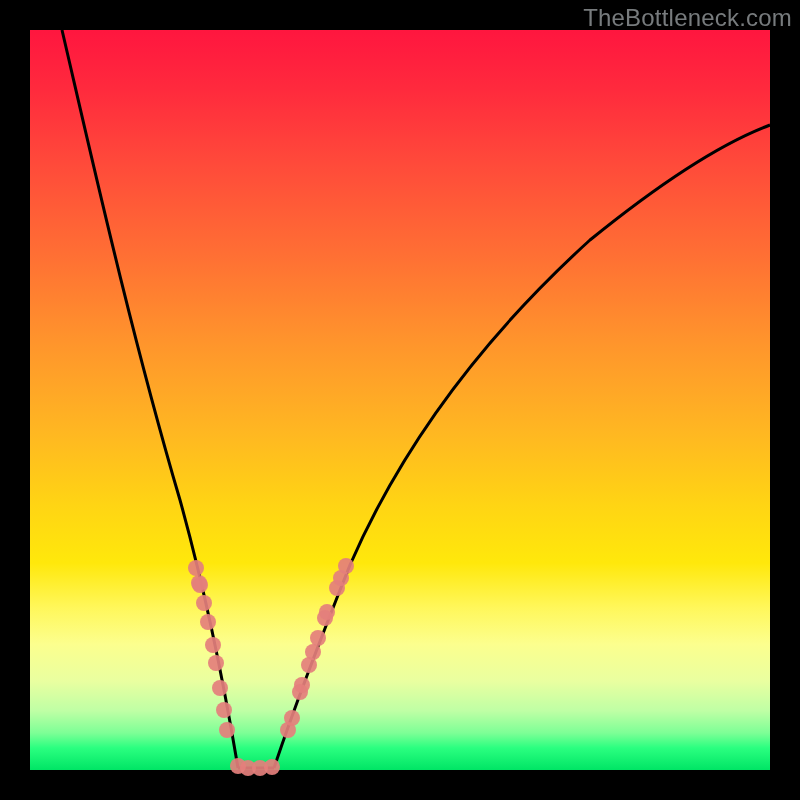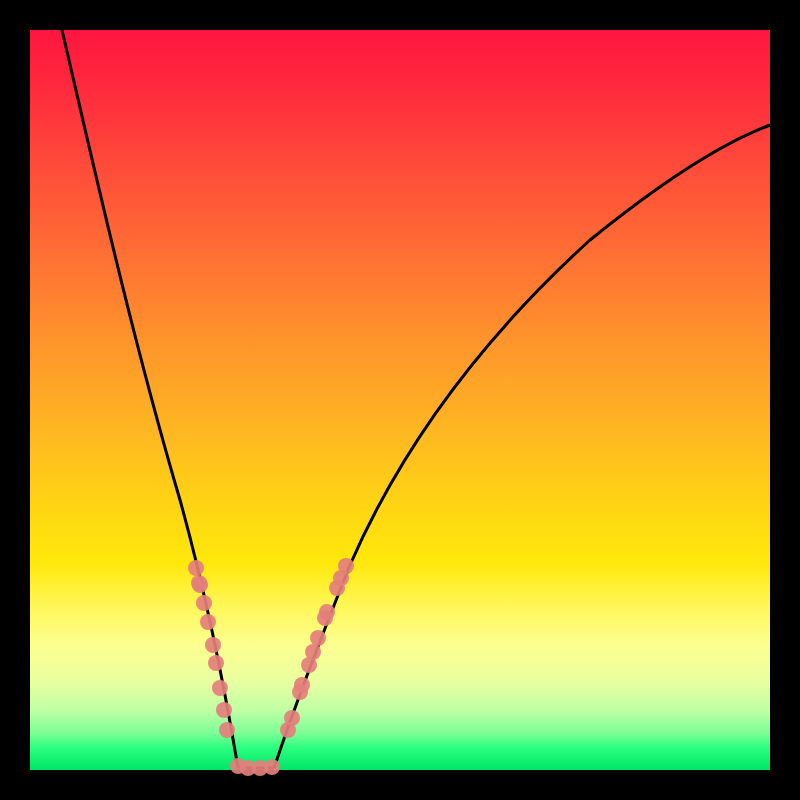--- a/index.html
+++ b/index.html
@@ -63,20 +63,21 @@
   }
   .dot {
     fill: #e47f7c;
     opacity: 0.92;
   }
 </style>
 </head>
 <body>
 
 <div class="frame">
+  <div class="watermark">TheBottleneck.com</div>
 
   <div class="plot">
     <svg class="curve" viewBox="0 0 740 740">
       <path d="M 32 0
                C 60 120, 100 300, 150 470
                C 175 560, 195 660, 208 738" fill="none" stroke="#000" stroke-width="3"></path>
       <path d="M 208 738 L 244 738" fill="none" stroke="#000" stroke-width="3"></path>
       <path d="M 244 738
                C 255 705, 280 635, 320 535
                C 370 420, 450 310, 560 210

